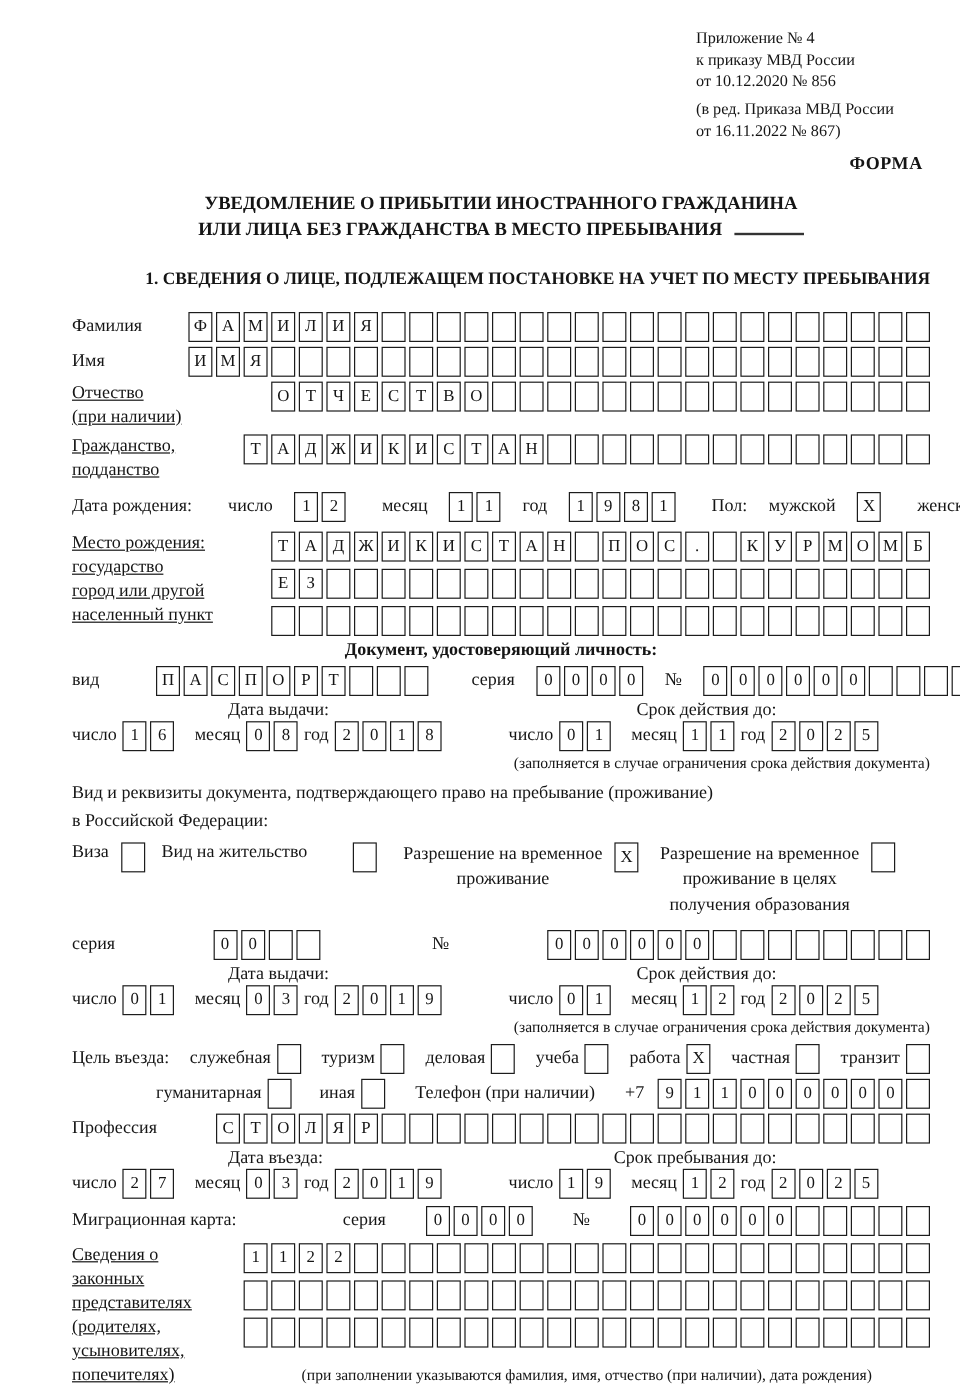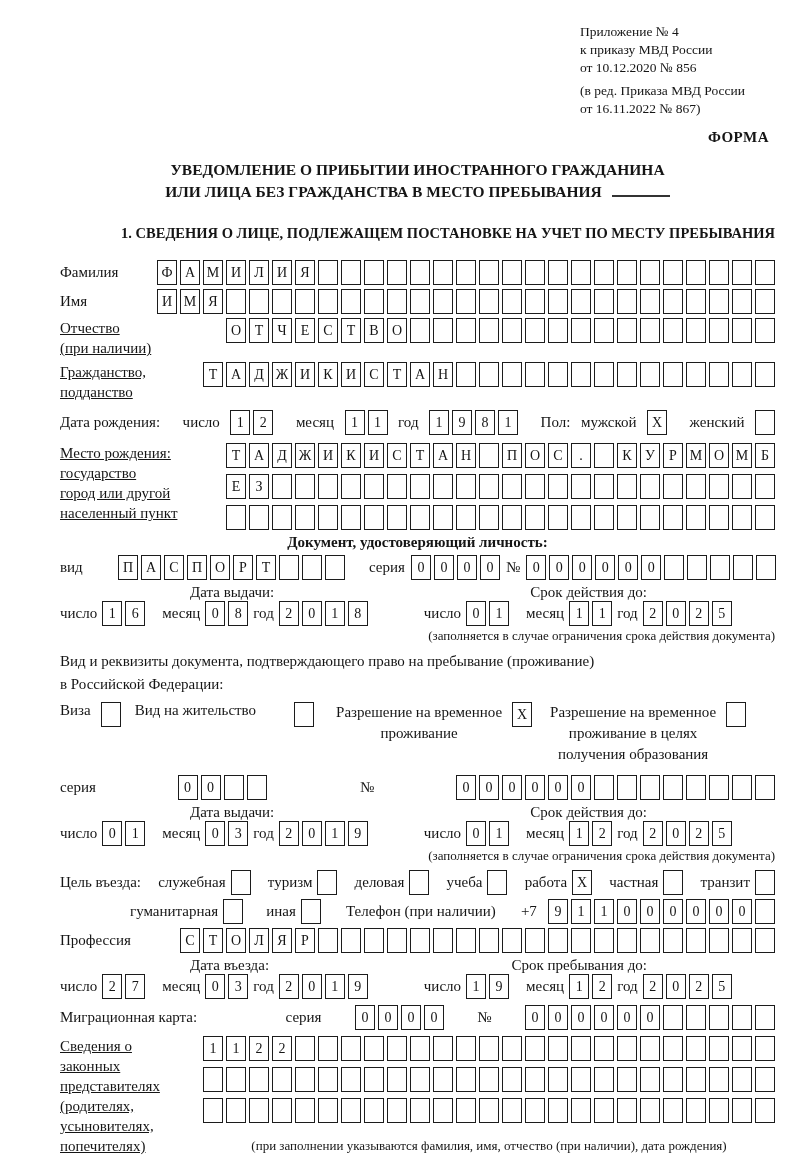--- a/index.html
+++ b/index.html
@@ -50,21 +50,21 @@
   .dg2{margin-left:56px;}
   .fnote{text-align:right;font-size:13px;margin:2px 0 6px 0;}
 
   .intro{line-height:23px;margin-top:4px;}
 
   
   .optrow{display:flex;align-items:flex-start;margin:6px 0 10px 0;}
   .opt{display:flex;align-items:flex-start;gap:10px;}
   .optlines{display:flex;flex-direction:column;text-align:center;line-height:21px;}
   .ml12{margin-left:12px;}.ml18{margin-left:18px;}.ml22{margin-left:22px;}.ml26{margin-left:14px;gap:20px;}.ml55{margin-left:55px;}.ml70{margin-left:70px;}
-  .g6{gap:6px;}.g8{gap:8px;}
+  .g6{gap:18px;}.g8{gap:8px;}
 
   .purpose{display:flex;align-items:center;gap:5px;}
   .repnote{font-size:13px;margin-top:9px;text-align:center;}
 </style>
 </head>
 <body>
 
 <div class="page">
 
   <div class="hdr">

